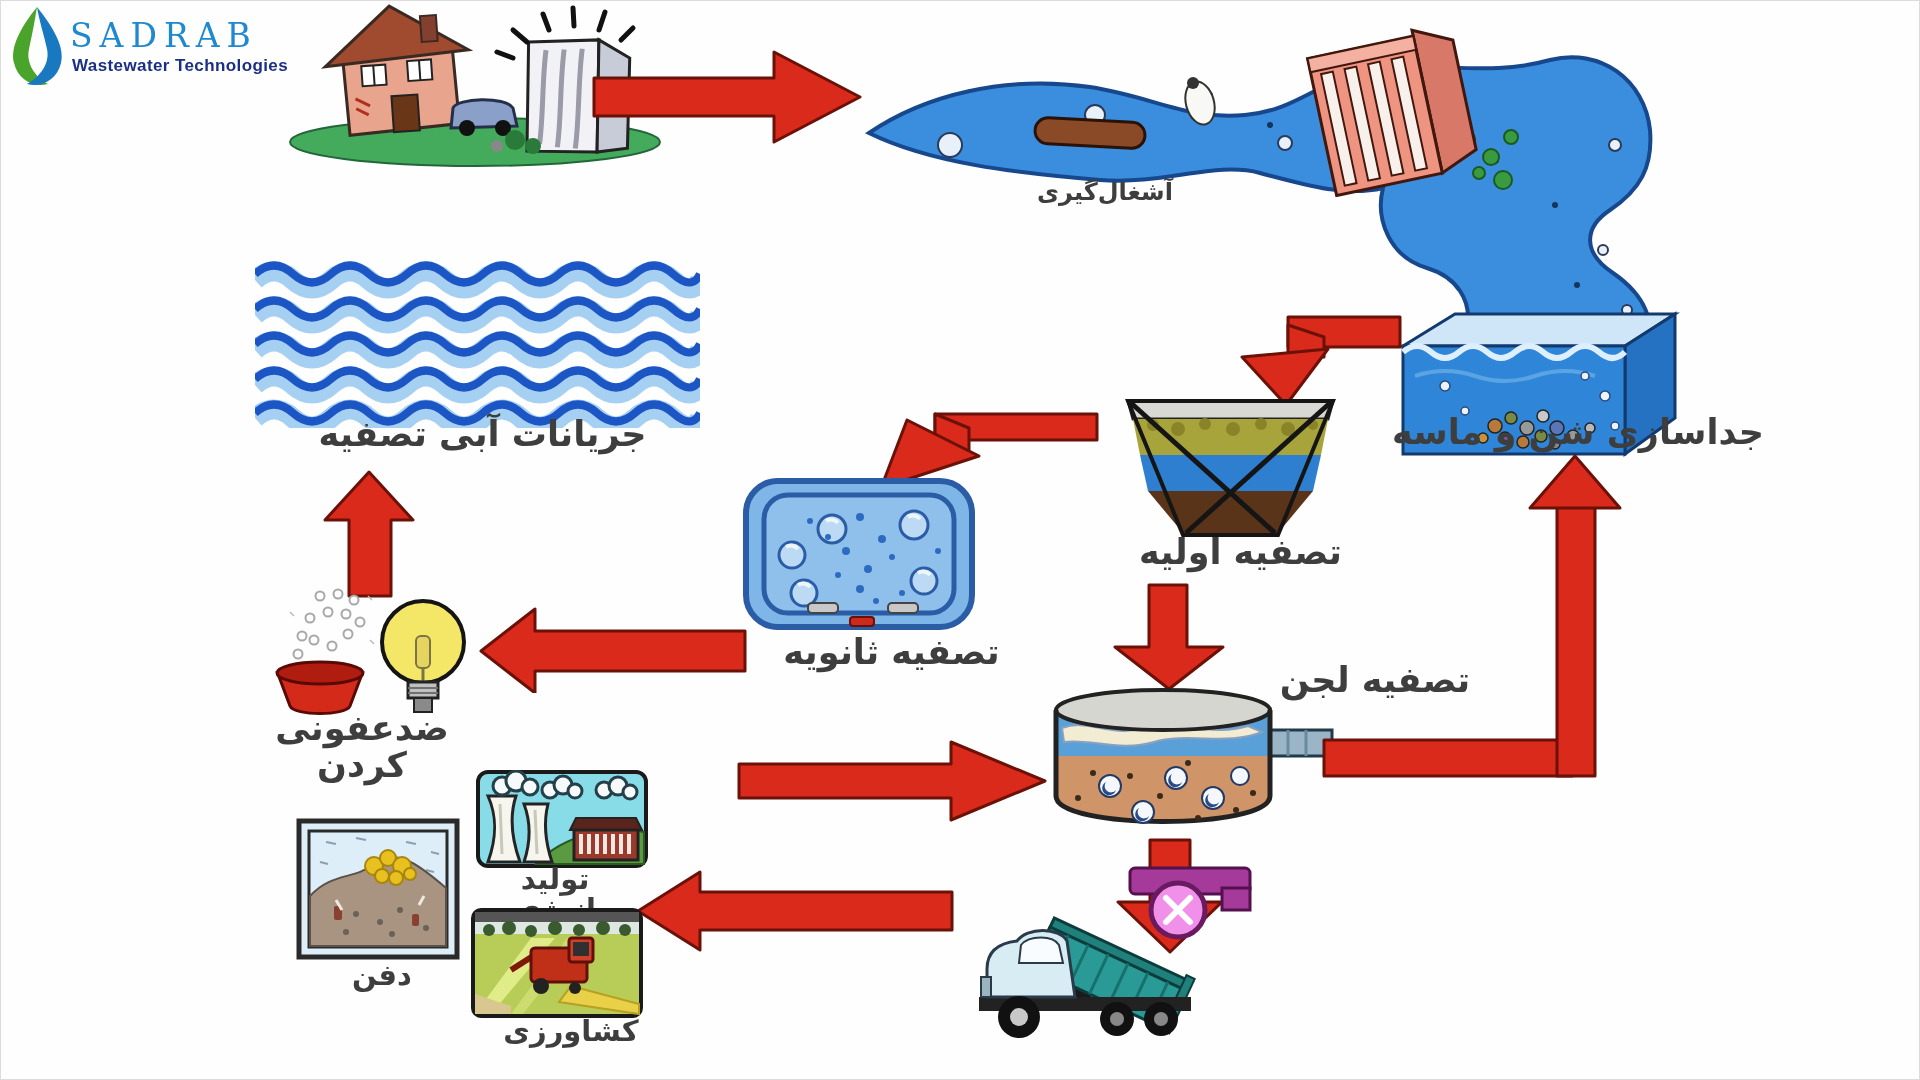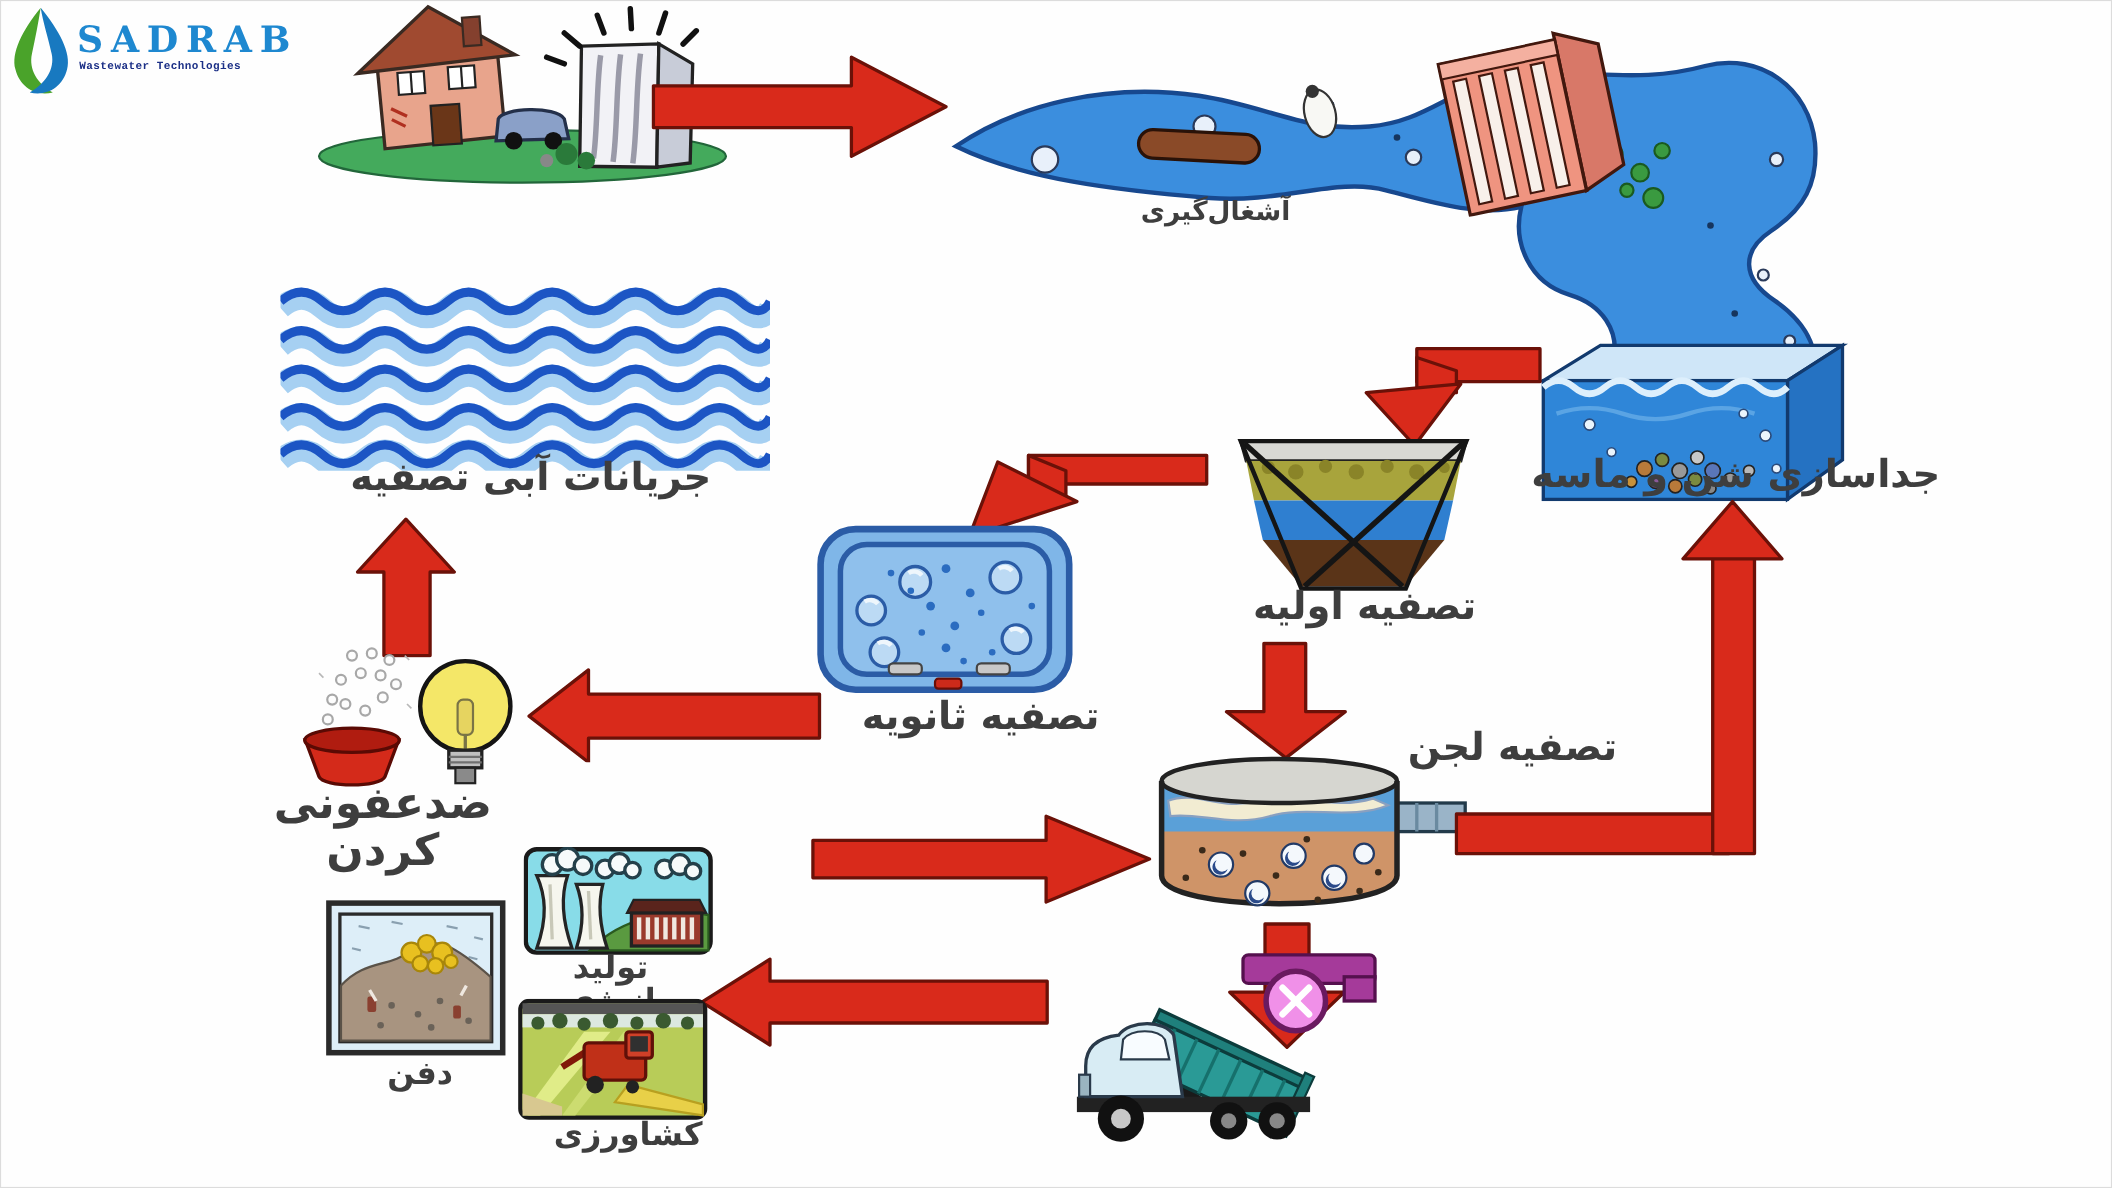--- a/index.html
+++ b/index.html
@@ -2,24 +2,24 @@
 <html style="--arrow-red: #d92a1b; --water-blue: #3b8ede; --wave-blue: #1c55c4; --screen-pink: #ef9480; --tank-blue: #2f86d8; --sludge-tan: #cf9468; --truck-teal: #2a9a96; --valve-purple: #a53a9a; --bulb-yellow: #f4e768; --logo-blue: #1e88d0; --logo-navy: #1b2f86; --logo-green: #4aa32a; --label-gray: #3e3e3e;"><head>
 <meta charset="utf-8">
 <style>
   html,body{margin:0;padding:0;background:#fff;}
   #canvas{position:relative;width:1920px;height:1080px;background:#fefefe;overflow:hidden;
           font-family:"DejaVu Sans",sans-serif;outline:1px solid #dcdcdc;outline-offset:-1px;}
   .abs{position:absolute;}
   .plabel{position:absolute;direction:rtl;font-weight:bold;color:#3e3e3e;text-align:center;
           line-height:1.05;font-family:"DejaVu Sans",sans-serif;}
   .arrow{fill:var(--arrow-red,#d92a1b);stroke:#6b1108;stroke-width:3;stroke-linejoin:round;}
-  .brand{position:absolute;font-family:"DejaVu Serif",serif;font-weight:bold;
+  .brand{position:absolute;font-family:"DejaVu Serif",serif;font-weight:normal;
          color:var(--logo-blue,#1e88d0);letter-spacing:7px;font-size:33px;}
-  .tagline{position:absolute;font-family:Liberation Mono, monospace;font-weight:bold;
-           color:var(--logo-navy,#1b2f86);font-size:10px;letter-spacing:.4px;}
+  .tagline{position:absolute;font-family:Liberation Sans, sans-serif;font-weight:bold;
+           color:var(--logo-navy,#1b2f86);font-size:17px;letter-spacing:.4px;}
   svg{display:block;}
 </style>
 </head>
 <body>
 
 <div id="canvas">
 
   <svg class="abs" style="left:6px;top:4px" width="64" height="84" viewBox="0 0 64 84">
     <path d="M31,3 C14,24 4,44 8,59 C12,76 28,84 42,80 C28,72 20,59 23,45 C26,31 29,16 31,3 Z" fill="#4aa32a"></path>
     <path d="M31,3 C48,24 59,44 55,59 C51,76 35,84 21,80 C35,72 44,59 41,45 C38,31 33,16 31,3 Z" fill="#1879c0"></path>
@@ -294,21 +294,21 @@
   <svg class="abs" style="left:378px;top:596px" width="90" height="124" viewBox="0 0 90 124">
     <circle cx="45" cy="46" r="41" fill="#f4e768" stroke="#141414" stroke-width="4"></circle>
     <rect x="38" y="40" width="14" height="32" rx="5" fill="#e6d460" stroke="#7a7446" stroke-width="2"></rect>
     <line x1="45" y1="72" x2="45" y2="86" stroke="#7a7446" stroke-width="3"></line>
     <rect x="30" y="86" width="30" height="16" fill="#c0c0c0" stroke="#222" stroke-width="3"></rect>
     <line x1="30" y1="92" x2="60" y2="92" stroke="#707070" stroke-width="2"></line>
     <line x1="30" y1="97" x2="60" y2="97" stroke="#707070" stroke-width="2"></line>
     <rect x="36" y="102" width="18" height="14" fill="#8a8a8a" stroke="#222" stroke-width="2"></rect>
   </svg>
 
-  <div class="plabel" style="left:218px;top:710px;width:260px;font-size:40px">ضدعفونی کردن</div>
+  <div class="plabel" style="left:232px;top:710px;width:260px;font-size:35px">ضدعفونی کردن</div>
 
   <svg class="abs" style="left:477px;top:607px" width="272" height="86" viewBox="0 0 272 86">
     <polygon class="arrow" points="4,44 58,2 58,24 268,24 268,64 58,64 58,86"></polygon>
   </svg>
 
   <svg class="abs" style="left:737px;top:740px" width="312" height="82" viewBox="0 0 312 82">
     <polygon class="arrow" points="2,24 214,24 214,2 308,41 214,80 214,58 2,58"></polygon>
   </svg>
 
   <svg class="abs" style="left:1048px;top:678px" width="290" height="168" viewBox="0 0 290 168">

